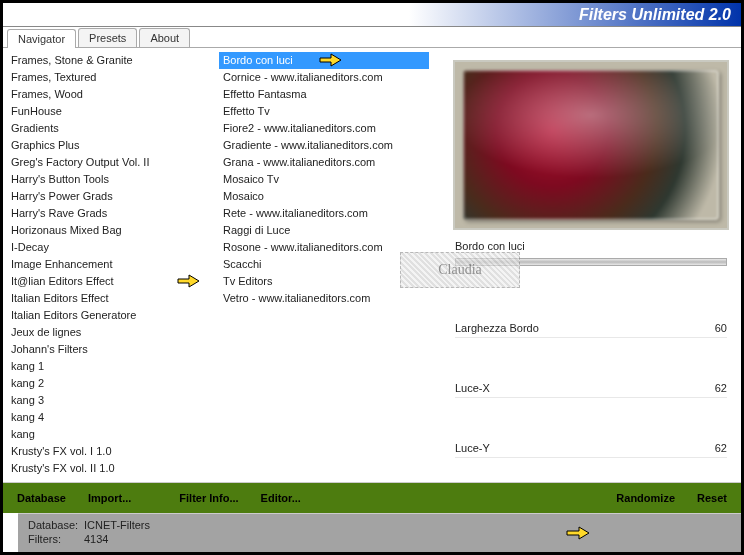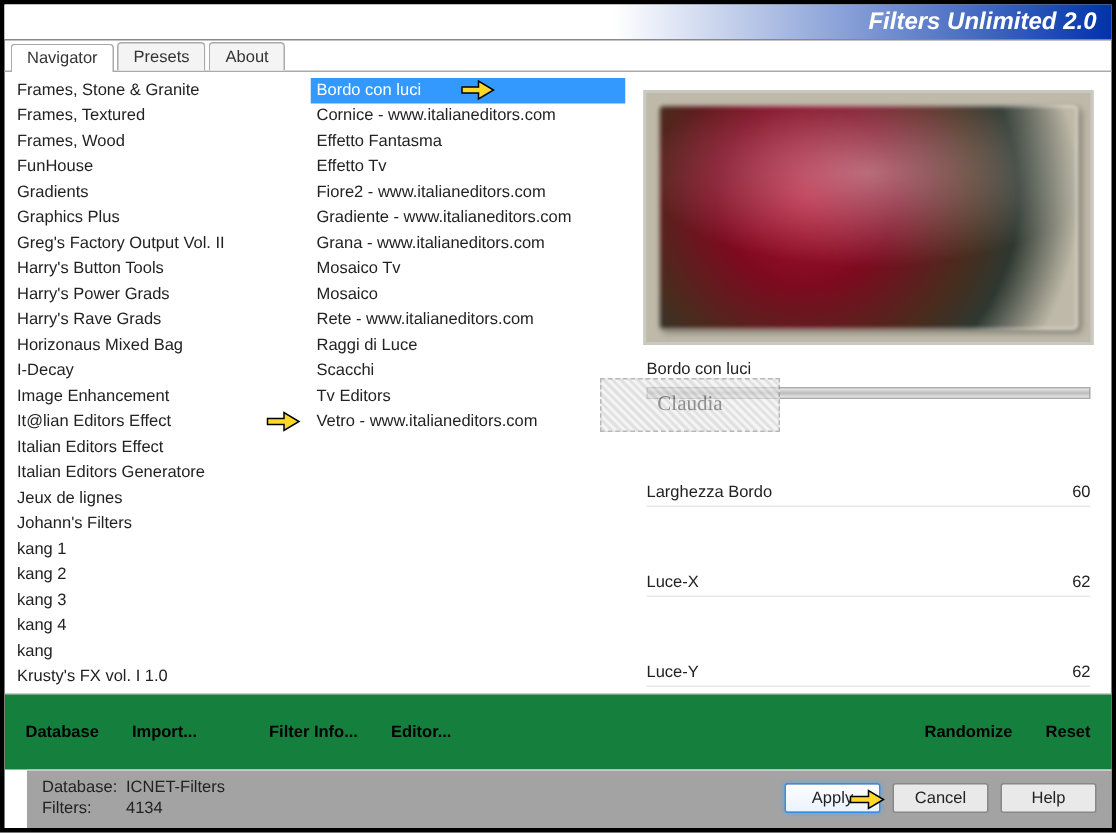--- a/index.html
+++ b/index.html
@@ -3,21 +3,21 @@
 <meta charset="utf-8">
 <style>
   * { box-sizing: border-box; margin: 0; padding: 0; }
   body { font-family: "Segoe UI", Tahoma, sans-serif; font-size: 11px; background: #000; width: 744px; height: 555px; overflow: hidden; }
   .outer { border: 3px solid #000; width: 744px; height: 555px; background: #fff; display: flex; flex-direction: column; }
   .titlebar { height: 24px; background: linear-gradient(to right, #fff 0%, #fff 55%, #0033aa 100%); display: flex; align-items: center; justify-content: flex-end; padding-right: 10px; border-bottom: 1px solid #888; }
   .titlebar span { color: #fff; font-weight: bold; font-style: italic; font-size: 16px; }
   .tabs { display: flex; align-items: flex-end; padding-left: 4px; height: 22px; border-bottom: 1px solid #aaa; margin-top: -1px;}
   .tab { padding: 3px 10px; font-size: 11px; border: 1px solid #aaa; border-bottom: none; background: #f4f4f4; margin-right: 2px; border-radius: 3px 3px 0 0; color:#333; cursor:pointer;}
   .tab.active { background: #fff; position: relative; top: 1px; }
-  .main { flex: 1; display: flex; padding: 4px; gap: 4px; min-height: 0; }
+  .main { flex: 1; display: flex; padding: 4px; gap: 16px; min-height: 0; }
   .col { display: flex; flex-direction: column; min-height: 0; }
   .list1 { width: 196px; }
   .list2 { width: 210px; }
   .col3 { flex: 1; }
   .listbox { flex: 1; border: none; overflow-y: scroll; overflow-x: hidden; background:#fff; }
   .listbox::-webkit-scrollbar { width:16px; }
   .listbox::-webkit-scrollbar-track { background:#f0f0f0; border:1px solid #ccc;}
   .listbox::-webkit-scrollbar-thumb { background:#cdcdcd; border:1px solid #888;}
   .li { padding: 1px 4px; white-space: nowrap; color: #222; font-size:11px; line-height:15px; cursor:pointer; position:relative;}
   .li.sel { background: #3399ff; color: #fff; }
@@ -29,21 +29,21 @@
       radial-gradient(circle at 35% 40%, #b01030 0%, #7d0a20 30%, #4a2b1c 55%, #2e3830 70%, #beb9a8 90%),
       radial-gradient(circle at 65% 40%, #b01030 0%, #7d0a20 30%, #4a2b1c 55%, #2e3830 70%, transparent 90%);
     filter: blur(1px);
     box-shadow: inset 0 0 0 2px rgba(255,255,255,0.3), 2px 2px 4px rgba(0,0,0,0.3);
   }
   .filtername-row { margin: 6px 10px 2px 10px; }
   .filtername { font-size:11px; color:#222; padding-bottom:2px;}
   .sep { height:8px; background: linear-gradient(#e8e8e8,#bbb,#e8e8e8); border:1px solid #aaa; margin: 2px 10px 12px 10px;}
   .params { margin: 0 10px; }
   .param { display:flex; justify-content:space-between; font-size:11px; padding:3px 0; border-bottom:1px solid #e8e8e8; color:#222;margin-top:41px;}
-  .btnrow { display:flex; gap:6px; padding:16px 6px; border-top:1px solid #ccc; background:#15803d; align-items:center;}
+  .btnrow { display:flex; gap:6px; padding:6px 6px; border-top:1px solid #ccc; background:#4d7c0f; align-items:center;}
   .btnrow.upper { justify-content:flex-start; }
   .btnrow.upper .spacer { flex:1; }
   .btn { padding:3px 12px; border:1px solid #888; background:#e9e9e9; font-size:11px; border-radius:2px; cursor:pointer; min-width:64px; text-align:center;}
   .btn.txt { border:none; background:transparent; font-weight:bold; min-width:auto; padding:3px 8px; color:#000;}
   .statusbar { padding:4px 10px 6px 10px; font-size:11px; color:#222; display:flex; justify-content:space-between; align-items:center; border-top:1px solid #ccc; background:#a3a3a3;margin-left:15px;}
   .status-left div{line-height:14px;}
   .status-right { display:flex; gap:8px; align-items:center;}
   .btn.primary { border:1px solid #3a8dde; background: linear-gradient(#fdfdff,#eaf3fd); box-shadow: 0 0 3px #5aa7f0; position:relative;}
   .watermark { position:absolute; left: 400px; top: 252px; width:120px; height:36px; opacity:0.6; pointer-events:none; font-family: cursive; font-size:14px; color:#444; text-align:center; background: repeating-linear-gradient(45deg,#ccc 0 2px,#eee 2px 4px); border:1px dashed #888; display:flex; align-items:center; justify-content:center;}
   .apply-hand { position:absolute; left: 565px; top: 522px; pointer-events:none; z-index:5;}
@@ -106,20 +106,21 @@
           <div class="li">Cornice - www.italianeditors.com</div>
           <div class="li">Effetto Fantasma</div>
           <div class="li">Effetto Tv</div>
           <div class="li">Fiore2 - www.italianeditors.com</div>
           <div class="li">Gradiente - www.italianeditors.com</div>
           <div class="li">Grana - www.italianeditors.com</div>
           <div class="li">Mosaico Tv</div>
           <div class="li">Mosaico</div>
           <div class="li">Rete - www.italianeditors.com</div>
           <div class="li">Raggi di Luce</div>
+          <div class="li">Rosone - www.italianeditors.com</div>
           <div class="li">Scacchi</div>
           <div class="li">Tv Editors</div>
           <div class="li">Vetro - www.italianeditors.com</div>
         </div>
     </div>
 
     <div class="col col3">
       <div class="preview">
         <div class="heart"></div>
       </div>
@@ -154,25 +155,20 @@
     <div class="spacer"></div>
     <div class="btn txt">Randomize</div>
     <div class="btn txt">Reset</div>
   </div>
 
   <div class="statusbar">
     <div class="status-left">
       <div><span class="label">Database:</span><span>ICNET-Filters</span></div>
       <div><span class="label">Filters:</span><span>4134</span></div>
     </div>
-    <div class="status-right">
-      <div class="btn primary">Apply</div>
-      <div class="btn">Cancel</div>
-      <div class="btn">Help</div>
-    </div>
   </div>
 
 </div>
 
 <div class="watermark">Claudia</div>
 
 <div class="apply-hand">
   <svg width="26" height="22">
       <path d="M2 9 L14 9 L14 5 L24 11 L14 17 L14 13 L2 13 Z" fill="#ffd92a" stroke="#000" stroke-width="1"></path>
     </svg>

